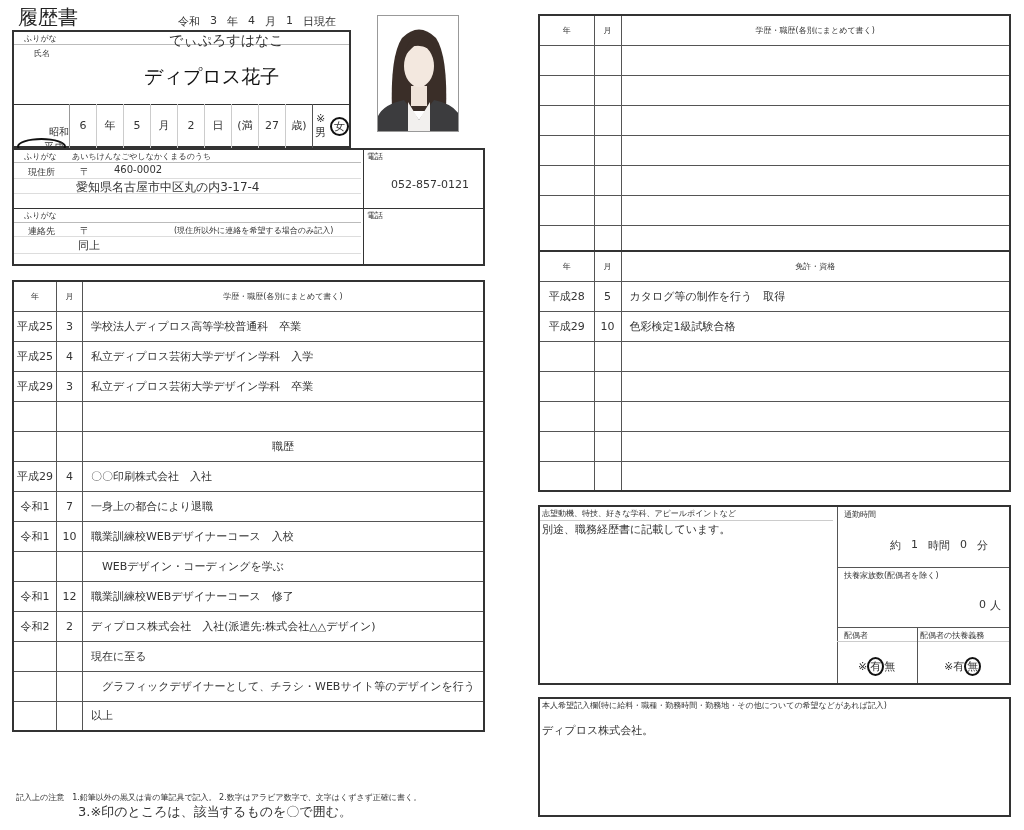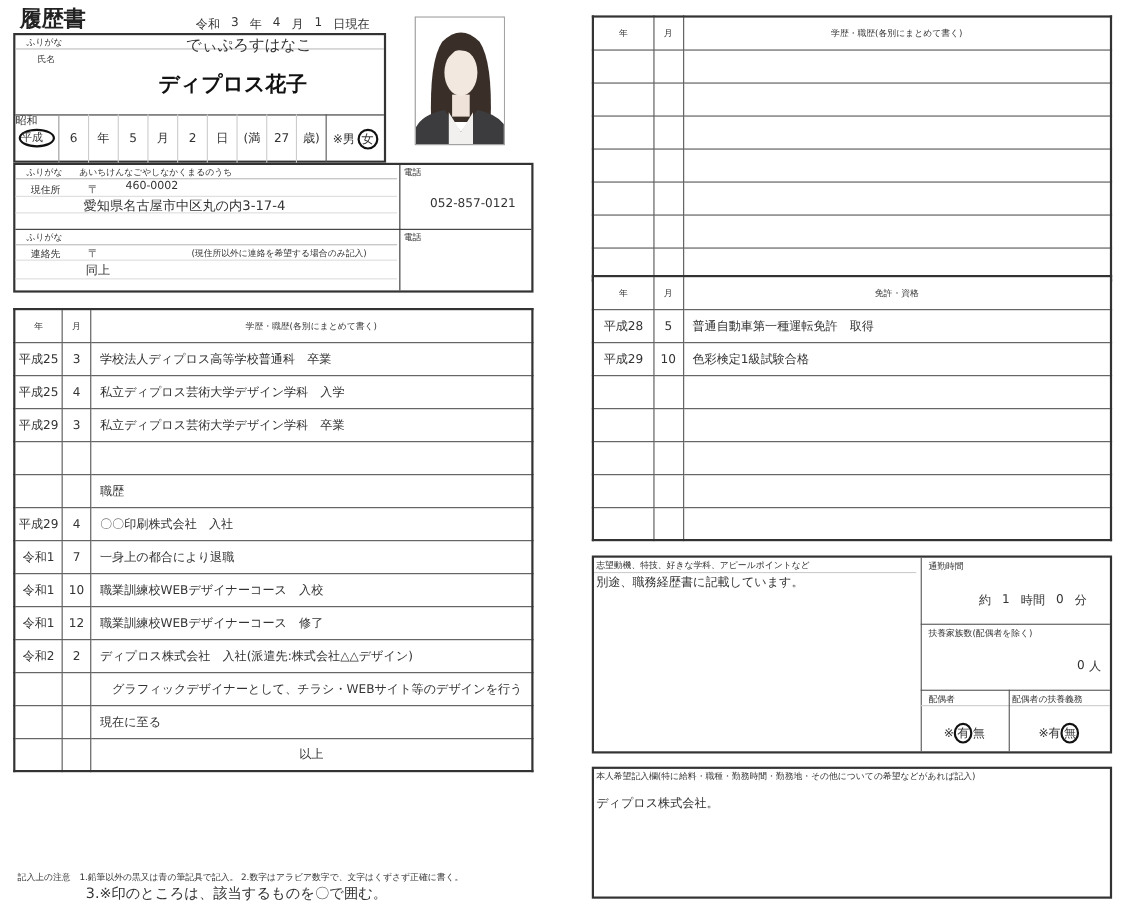--- a/index.html
+++ b/index.html
@@ -1,18 +1,18 @@
 <!DOCTYPE html>
 <html><head>
 <meta charset="utf-8">
 <style>
 *{box-sizing:border-box;margin:0;padding:0}
 body{width:1024px;height:830px;background:#fff;font-family:"DejaVu Sans","Liberation Sans",sans-serif;color:#333;position:relative;overflow:hidden}
 .abs{position:absolute}
-.title{left:18px;top:4px;font-size:20px;font-weight:bold;color:#222}
+.title{left:18px;top:4px;font-size:20px;font-weight:normal;color:#222}
 .date{left:178px;top:14px;font-size:11px;color:#333;display:flex;gap:10px}
 .box{position:absolute;border:2px solid #333;background:#fff}
 .hl{position:absolute;left:0;right:0;border-top:1px solid #999}
 .vl{position:absolute;top:0;bottom:0;border-left:1px solid #999}
 .sm{font-size:8px;color:#333;position:absolute}
 .md{font-size:11px;color:#333;position:absolute}
 .circ{border:2px solid #111;border-radius:50%}
 table.grid{position:absolute;border-collapse:collapse;border:2px solid #333;background:#fff}
 table.grid td{border:1px solid #555;font-size:11px;color:#333;height:30px;padding:0 8px;white-space:nowrap}
 table.grid td.c{text-align:center;padding:0}
@@ -31,24 +31,24 @@
   <span>月</span>
   <span>1</span>
   <span>日現在</span>
 </div>
 
 <div class="box" style="left:12px;top:30px;width:339px;height:118px">
   <div class="hl" style="top:12px;border-color:#bbb"></div>
   <div class="sm" style="left:10px;top:1px">ふりがな</div>
   <div class="sm" style="left:155px;top:0;font-size:14px">でぃぷろすはなこ</div>
   <div class="sm" style="left:20px;top:16px">氏名</div>
-  <div class="md" style="left:130px;top:32px;font-size:19px;font-weight:bold;color:#111">ディプロス花子</div>
+  <div class="md" style="left:130px;top:32px;font-size:19px;font-weight:normal;color:#111">ディプロス花子</div>
   <div class="hl" style="top:72px;border-color:#333"></div>
   <div style="position:absolute;left:0;top:72px;right:0;height:44px;display:flex;align-items:center;font-size:11px">
-    <div style="width:40px;text-align:left;position:relative;border-right:1px solid #999;height:100%;font-size:10px;padding-top:0;line-height:13px">
+    <div style="width:56px;text-align:right;position:relative;border-right:1px solid #999;height:100%;font-size:10px;padding-top:21px;line-height:13px">
       <div>昭和</div>
       <div class="circ" style="margin:0 3px;border-radius:50%/50%">平成</div>
     </div>
     <div style="width:27px;text-align:center;border-right:1px solid #ccc;height:100%;line-height:44px">6</div>
     <div style="width:27px;text-align:center;border-right:1px solid #ccc;height:100%;line-height:44px">年</div>
     <div style="width:27px;text-align:center;border-right:1px solid #ccc;height:100%;line-height:44px">5</div>
     <div style="width:27px;text-align:center;border-right:1px solid #ccc;height:100%;line-height:44px">月</div>
     <div style="width:27px;text-align:center;border-right:1px solid #ccc;height:100%;line-height:44px">2</div>
     <div style="width:27px;text-align:center;border-right:1px solid #ccc;height:100%;line-height:44px">日</div>
     <div style="width:27px;text-align:center;border-right:1px solid #ccc;height:100%;line-height:44px">(満</div>
@@ -126,61 +126,66 @@
         <td>私立ディプロス芸術大学デザイン学科　卒業</td>
       </tr>
   <tr>
         <td class="c"></td>
         <td class="c"></td>
         <td></td>
       </tr>
   <tr>
         <td class="c"></td>
         <td class="c"></td>
-        <td style="">職歴</td>
+        <td style="text-align:center">職歴</td>
       </tr>
   <tr>
         <td class="c">平成29</td>
         <td class="c">4</td>
         <td>〇〇印刷株式会社　入社</td>
       </tr>
   <tr>
         <td class="c">令和1</td>
         <td class="c">7</td>
         <td>一身上の都合により退職</td>
       </tr>
   <tr>
         <td class="c">令和1</td>
         <td class="c">10</td>
         <td>職業訓練校WEBデザイナーコース　入校</td>
       </tr>
   <tr>
+        <td class="c"></td>
+        <td class="c"></td>
+        <td>　WEBデザイン・コーディングを学ぶ</td>
+      </tr>
+  <tr>
         <td class="c">令和1</td>
         <td class="c">12</td>
         <td>職業訓練校WEBデザイナーコース　修了</td>
       </tr>
   <tr>
         <td class="c">令和2</td>
         <td class="c">2</td>
         <td>ディプロス株式会社　入社(派遣先:株式会社△△デザイン)</td>
       </tr>
   <tr>
         <td class="c"></td>
         <td class="c"></td>
+        <td>現在に至る</td>
+      </tr>
+  <tr>
+        <td class="c"></td>
+        <td class="c"></td>
         <td>　グラフィックデザイナーとして、チラシ・WEBサイト等のデザインを行う</td>
       </tr>
   <tr>
         <td class="c"></td>
         <td class="c"></td>
-        <td>現在に至る</td>
-      </tr>
-  <tr>
-        <td class="c"></td>
-        <td class="c"></td>
-        <td style="text-align:center">以上</td>
+        <td style="text-align:left">以上</td>
       </tr>
 </tbody>
   </table>
 
 <div class="sm" style="left:16px;top:792px;font-size:8px">記入上の注意　1.鉛筆以外の黒又は青の筆記具で記入。 2.数字はアラビア数字で、文字はくずさず正確に書く。</div>
 <div class="sm" style="left:78px;top:803px;font-size:13px">3.※印のところは、該当するものを〇で囲む。</div>
 
 <table class="grid" style="left:538px;top:14px;width:473px">
   <colgroup>
       <col style="width:55px">
@@ -239,21 +244,21 @@
     </colgroup>
   <tbody>
       <tr class="head">
         <td>年</td>
         <td>月</td>
         <td>免許・資格</td>
       </tr>
   <tr>
         <td class="c">平成28</td>
         <td class="c">5</td>
-        <td>普通自動車第一種運転免許　取得</td>
+        <td>カタログ等の制作を行う　取得</td>
       </tr>
   <tr>
         <td class="c">平成29</td>
         <td class="c">10</td>
         <td>色彩検定1級試験合格</td>
       </tr>
   <tr>
         <td></td>
         <td></td>
         <td></td>

